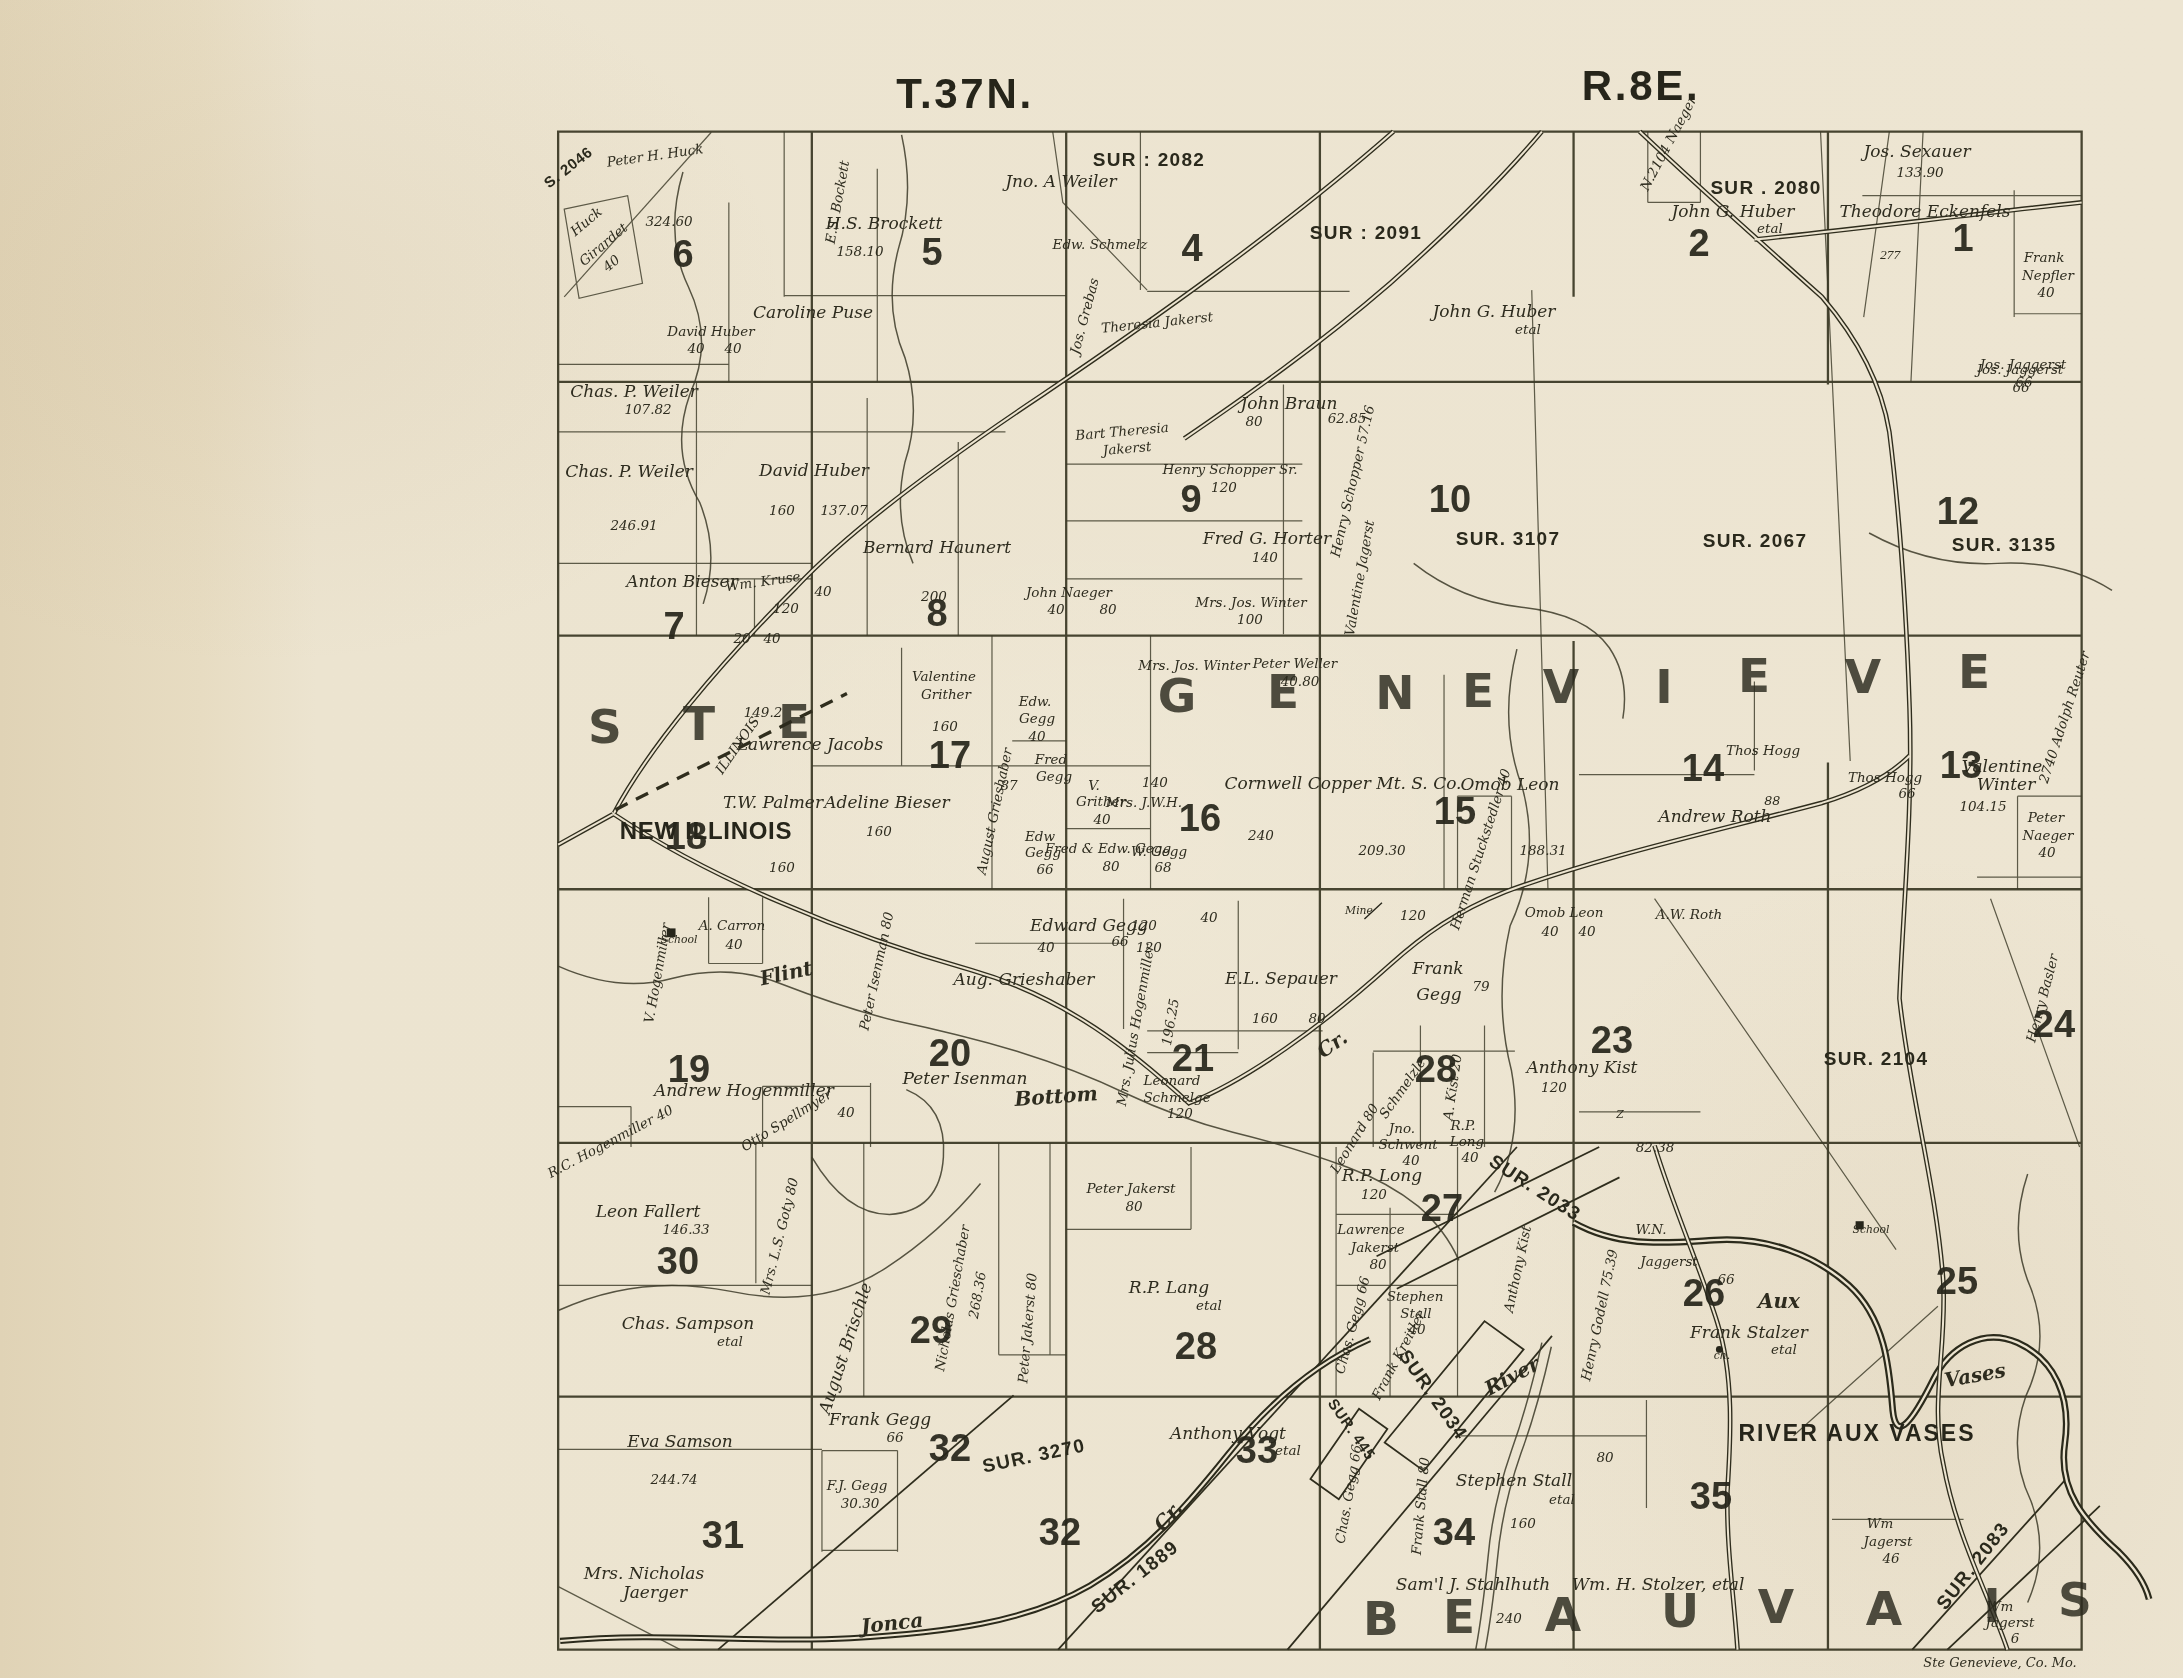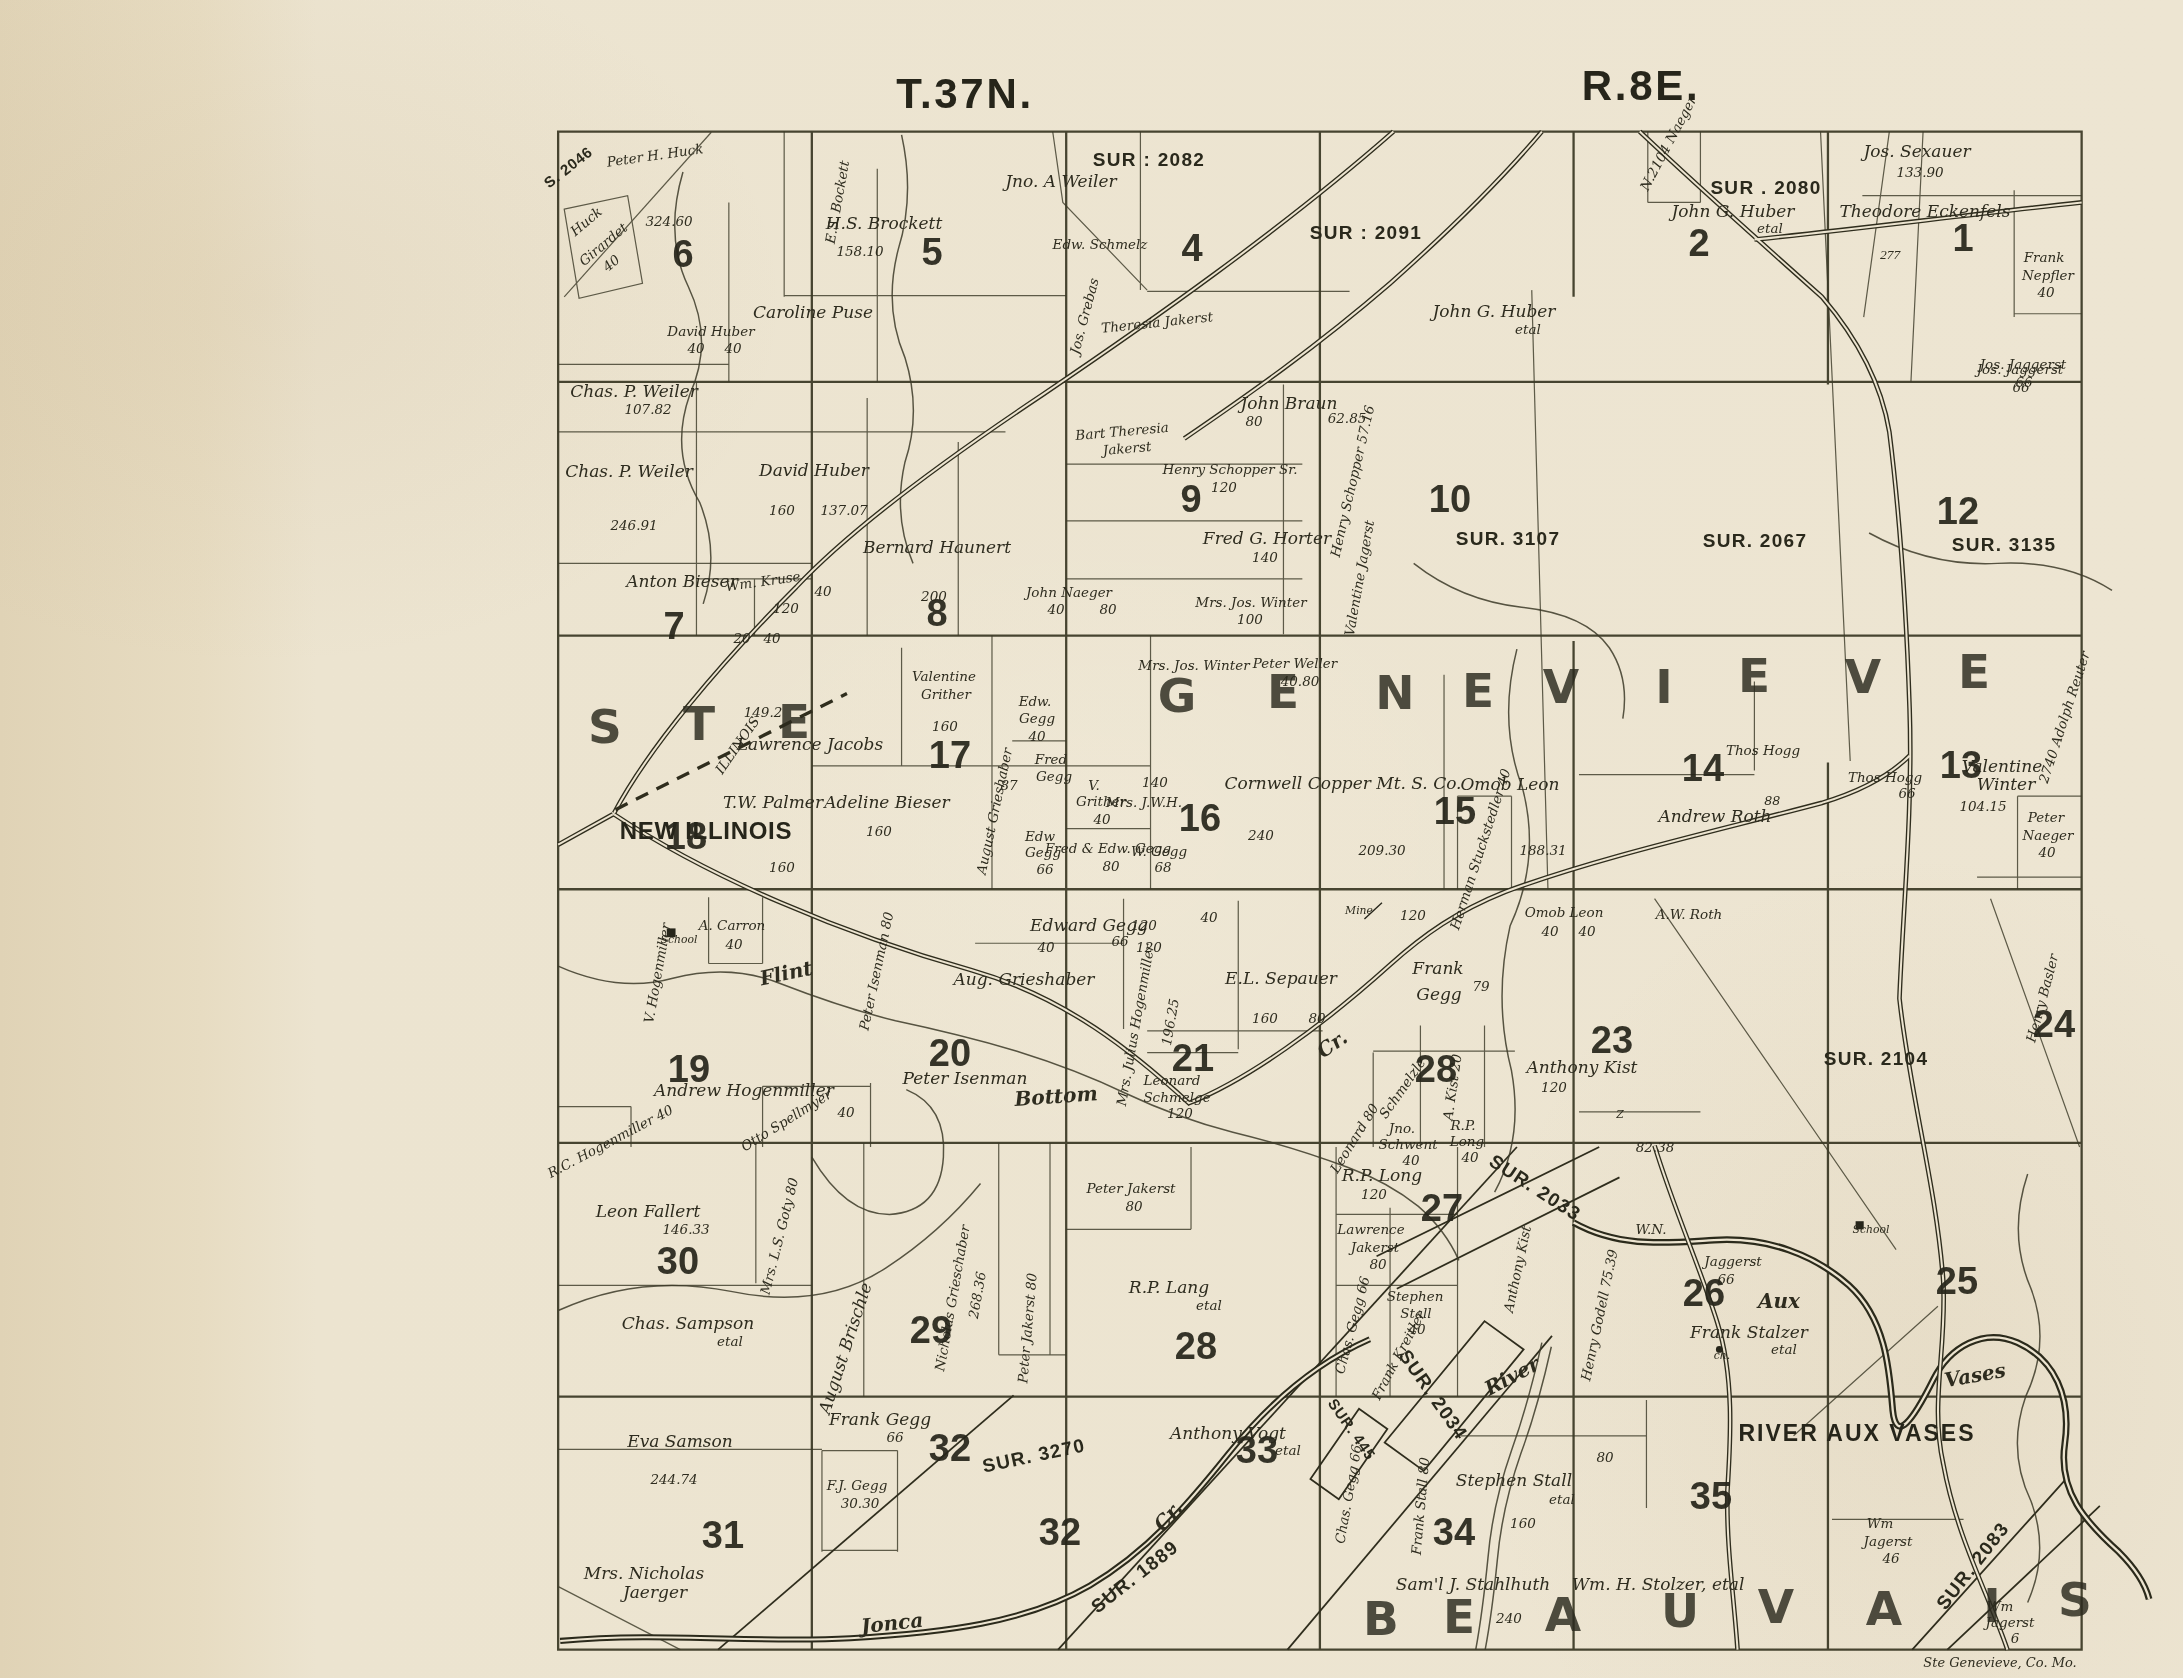--- a/index.html
+++ b/index.html
@@ -315,21 +315,21 @@
       <div class="lbl os" style="left: 1467px; top: 1141px;">Long</div>
       <div class="lbl n" style="left: 1470px; top: 1157px;">40</div>
       <div class="lbl o" style="left: 1582px; top: 1067px;">Anthony Kist</div>
       <div class="lbl n" style="left: 1554px; top: 1087px;">120</div>
       <div class="lbl n" style="left: 1655px; top: 1147px;">82.38</div>
       <div class="lbl t" style="left: 1620px; top: 1114px;">Z</div>
       <div class="lbl s" style="left: 1876px; top: 1059px;">SUR. 2104</div>
       <div class="lbl os" style="left: 2042px; top: 998px; transform: translate(-50%, -50%) rotate(-75deg);">Henry Basler</div>
       <div class="lbl t" style="left: 1871px; top: 1229px;">School</div>
       <div class="lbl os" style="left: 1651px; top: 1229px;">W.N.</div>
-      <div class="lbl os" style="left: 1725px; top: 1261px; padding-left: 16px;">Jaggerst</div>
+      <div class="lbl os" style="left: 1661px; top: 1261px; padding-left: 16px;">Jaggerst</div>
       <div class="lbl n" style="left: 1726px; top: 1279px;">66</div>
       <div class="lbl p" style="left: 1779px; top: 1301px;">Aux</div>
       <div class="lbl o" style="left: 1749px; top: 1332px;">Frank Stalzer</div>
       <div class="lbl n" style="left: 1784px; top: 1349px;">etal</div>
       <div class="lbl t" style="left: 1722px; top: 1355px;">ch.</div>
       <div class="lbl os" style="left: 1599px; top: 1315px; transform: translate(-50%, -50%) rotate(-78deg);">Henry Godell 75.39</div>
       <div class="lbl o" style="left: 1382px; top: 1175px;">R.P. Long</div>
       <div class="lbl n" style="left: 1374px; top: 1194px;">120</div>
       <div class="lbl os" style="left: 1371px; top: 1229px;">Lawrence</div>
       <div class="lbl os" style="left: 1375px; top: 1247px;">Jakerst</div>

